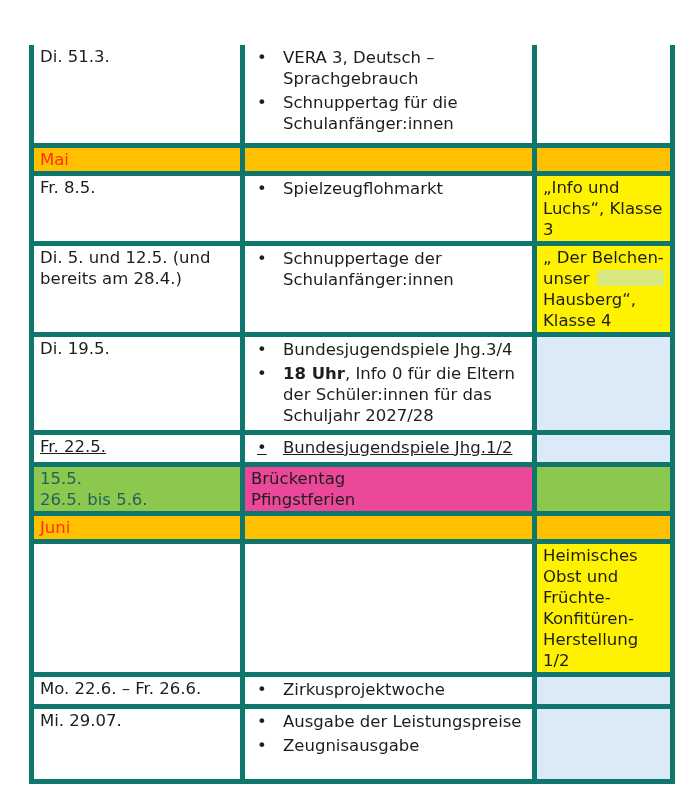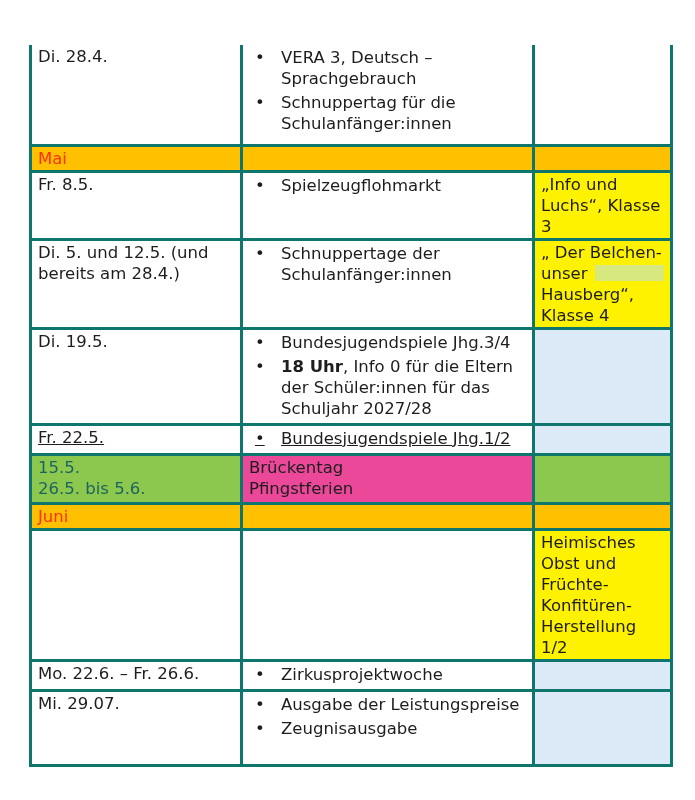--- a/index.html
+++ b/index.html
@@ -14,21 +14,21 @@
   .page { position: relative; width: 695px; height: 800px; overflow: hidden; }
   table.cal {
     position: absolute;
     left: 29px;
     top: 45px;
     width: 641px;
     border-collapse: collapse;
     table-layout: fixed;
   }
   table.cal td {
-    border: 3px solid #0f766e;
+    border: 5px solid #0f766e;
     vertical-align: top;
     padding: 1px 6px;
     font-size: 16.5px;
     line-height: 21px;
     overflow: hidden;
   }
   table.cal tr:first-child td { border-top: none; }
   .month-row td { padding: 0 6px; line-height: 20px; }
   .month-label { font-size: 16.5px; }
   .date-line { white-space: nowrap; }
@@ -45,21 +45,21 @@
 <div class="page">
   <table class="cal">
     <colgroup>
       <col style="width:211px">
       <col style="width:292px">
       <col style="width:138px">
     </colgroup>
     <tbody>
         <tr style="height: 100px;">
           <td>
-            <div class="date-line">Di. 28.4.</div>
+            <div class="date-line">Di. 51.3.</div>
           </td>
           <td>
             <div class="bullet-item">
               <span class="bullet-dot">•</span>
               <span class="bullet-text">VERA  3, Deutsch – Sprachgebrauch</span>
             </div>
             <div class="bullet-item">
               <span class="bullet-dot">•</span>
               <span class="bullet-text">Schnuppertag für die Schulanfänger:innen</span>
             </div>

